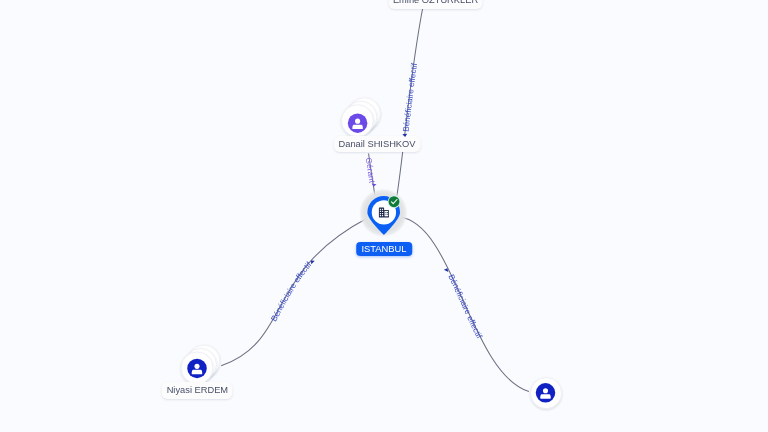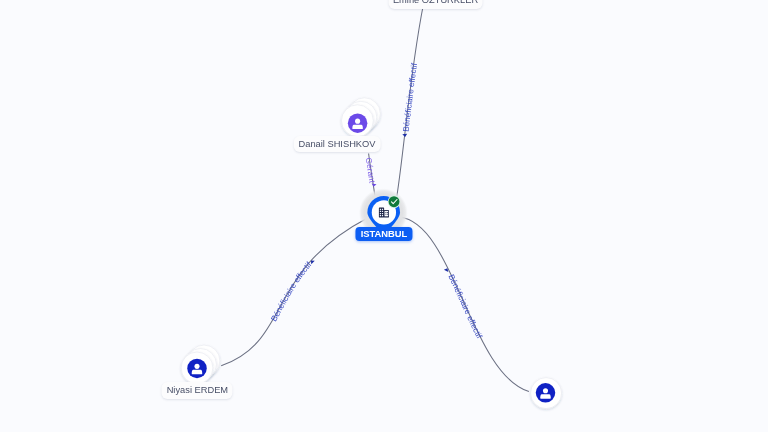--- a/index.html
+++ b/index.html
@@ -107,23 +107,23 @@
       </g>
       <g>
         <circle cx="394.0" cy="201.7" r="6.35" fill="#d9f2e4"></circle>
         <circle cx="394.0" cy="201.7" r="5.45" fill="#107a3b"></circle>
         <path d="M391.5,201.8 L393.2,203.6 L397.0,199.5" fill="none" stroke="#ffffff" stroke-width="1.05" stroke-linecap="round" stroke-linejoin="round"></path>
       </g>
     </g>
   </svg>
 
   <div class="pill" style="left:435.5px;top:-7.9px;">Emine OZTURKLER</div>
-  <div class="pill" style="left:337px;top:135.9px;text-align:center;">Danail SHISHKOV</div>
+  <div class="pill" style="left:377px;top:135.9px;text-align:center;">Danail SHISHKOV</div>
   <div class="pill" style="left:197.4px;top:382.3px;">Niyasi ERDEM</div>
-  <div class="cpill" style="left:384px;top:227px;font-weight:bold;">ISTANBUL</div>
+  <div class="cpill" style="left:384px;top:242px;">ISTANBUL</div>
 
   <svg class="layer" viewBox="0 0 768 432">
     <defs>
       <path id="lp-emine" d="M394.23,196.09 C401.51,150.19 407.51,70.60 420.95,3.49" fill="none"></path>
       <path id="lp-danail" d="M371.18,153.19 C372.57,164.58 375.87,184.59 377.77,196.80" fill="none"></path>
       <path id="lp-niyasi" d="M220.33,363.35 C289.58,339.47 261.26,271.54 366.79,215.50" fill="none"></path>
       <path id="lp-muyesse" d="M400.15,214.71 C457.11,221.88 473.54,373.07 529.66,389.01" fill="none"></path>
     </defs>
     <g>
       <polygon points="0,0 -2.45,-2.9 2.45,-2.9" transform="translate(405.1,136.9) rotate(-6.7)" fill="#1c2ea6"></polygon>

